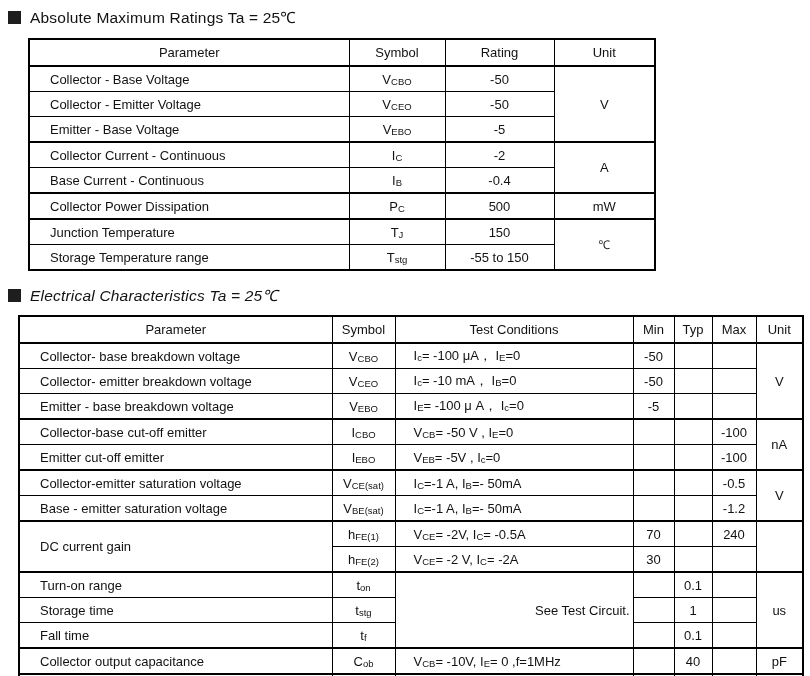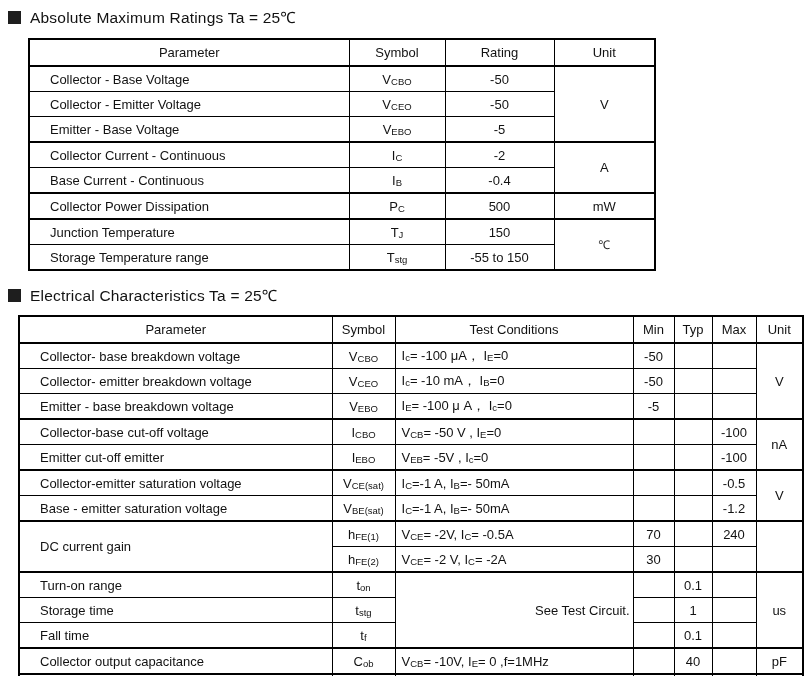--- a/index.html
+++ b/index.html
@@ -6,41 +6,41 @@
   body{
     width:810px;height:676px;overflow:hidden;
     font-family:"Liberation Sans", sans-serif;
     color:#121212;
   }
   .section-title{
     display:flex;align-items:center;gap:9px;
     font-size:15.5px;letter-spacing:0.2px;
   }
   #title-amr{margin:6px 8px 0 8px;}
-  #title-ec{margin:13px 0 0 8px;}
+  #title-ec{margin:13px 0 0 8px;font-style:italic;}
   .marker{width:13px;height:13px;background:#1e1e1e;flex:0 0 auto;}
   .tbl-wrap-1{margin:10px 0 0 28px;}
   .tbl-wrap-2{margin:9px 0 0 18px;}
   table{
     border-collapse:collapse;table-layout:fixed;
     border:2px solid #000;
   }
   #t1{width:626px;}
   #t2{width:784px;}
   th,td{
     border:1px solid #000;
     font-size:13px;font-weight:normal;
     height:24px;padding:0 3px;
     text-align:center;vertical-align:middle;
     overflow:hidden;white-space:nowrap;
   }
   th{height:25px;border-bottom:2px solid #000;}
   tr.group td{border-top:2px solid #000;}
   td.param{text-align:left;padding-left:20px;}
-  td.cond{text-align:left;padding-left:6px;margin-top:39px;}
+  td.cond{text-align:left;padding-left:18px;margin-top:39px;}
   td.cond-c{text-align:right;}
   td.deg{font-size:12px;color:#2a2a2a;}
   .sub{font-size:9.5px;vertical-align:-1px;letter-spacing:0;}
 </style>
 </head>
 <body>
 
 <div class="section-title" id="title-amr">
   <span class="marker"></span>
   <span>Absolute Maximum Ratings Ta = 25℃</span>
@@ -158,21 +158,21 @@
         </tr>
         <tr>
           <td class="param">Emitter - base breakdown voltage</td>
           <td>V<span class="sub">EBO</span></td>
           <td class="cond">I<span class="sub">E</span>= -100 μ A，  I<span class="sub">c</span>=0</td>
           <td>-5</td>
           <td></td>
           <td></td>
         </tr>
         <tr class="group">
-          <td class="param">Collector-base cut-off voltage</td>
+          <td class="param">Collector-base cut-off emitter</td>
           <td>I<span class="sub">CBO</span></td>
           <td class="cond">V<span class="sub">CB</span>= -50 V , I<span class="sub">E</span>=0</td>
           <td></td>
           <td></td>
           <td>-100</td>
           <td rowspan="2">nA</td>
         </tr>
         <tr>
           <td class="param">Emitter cut-off emitter</td>
           <td>I<span class="sub">EBO</span></td>

